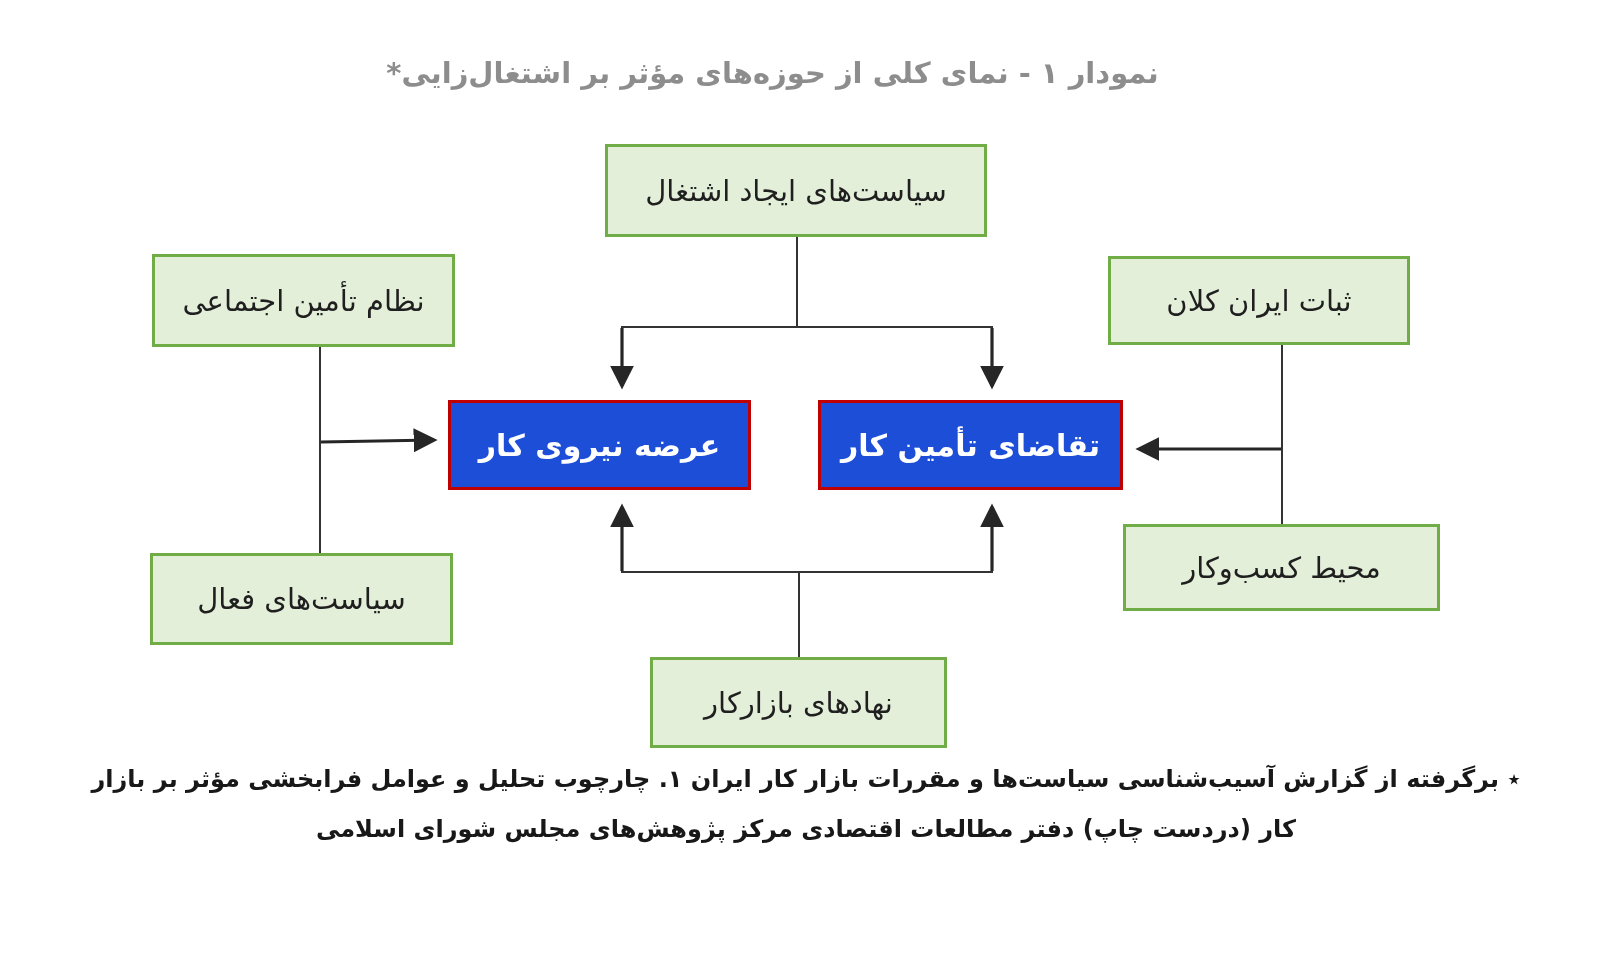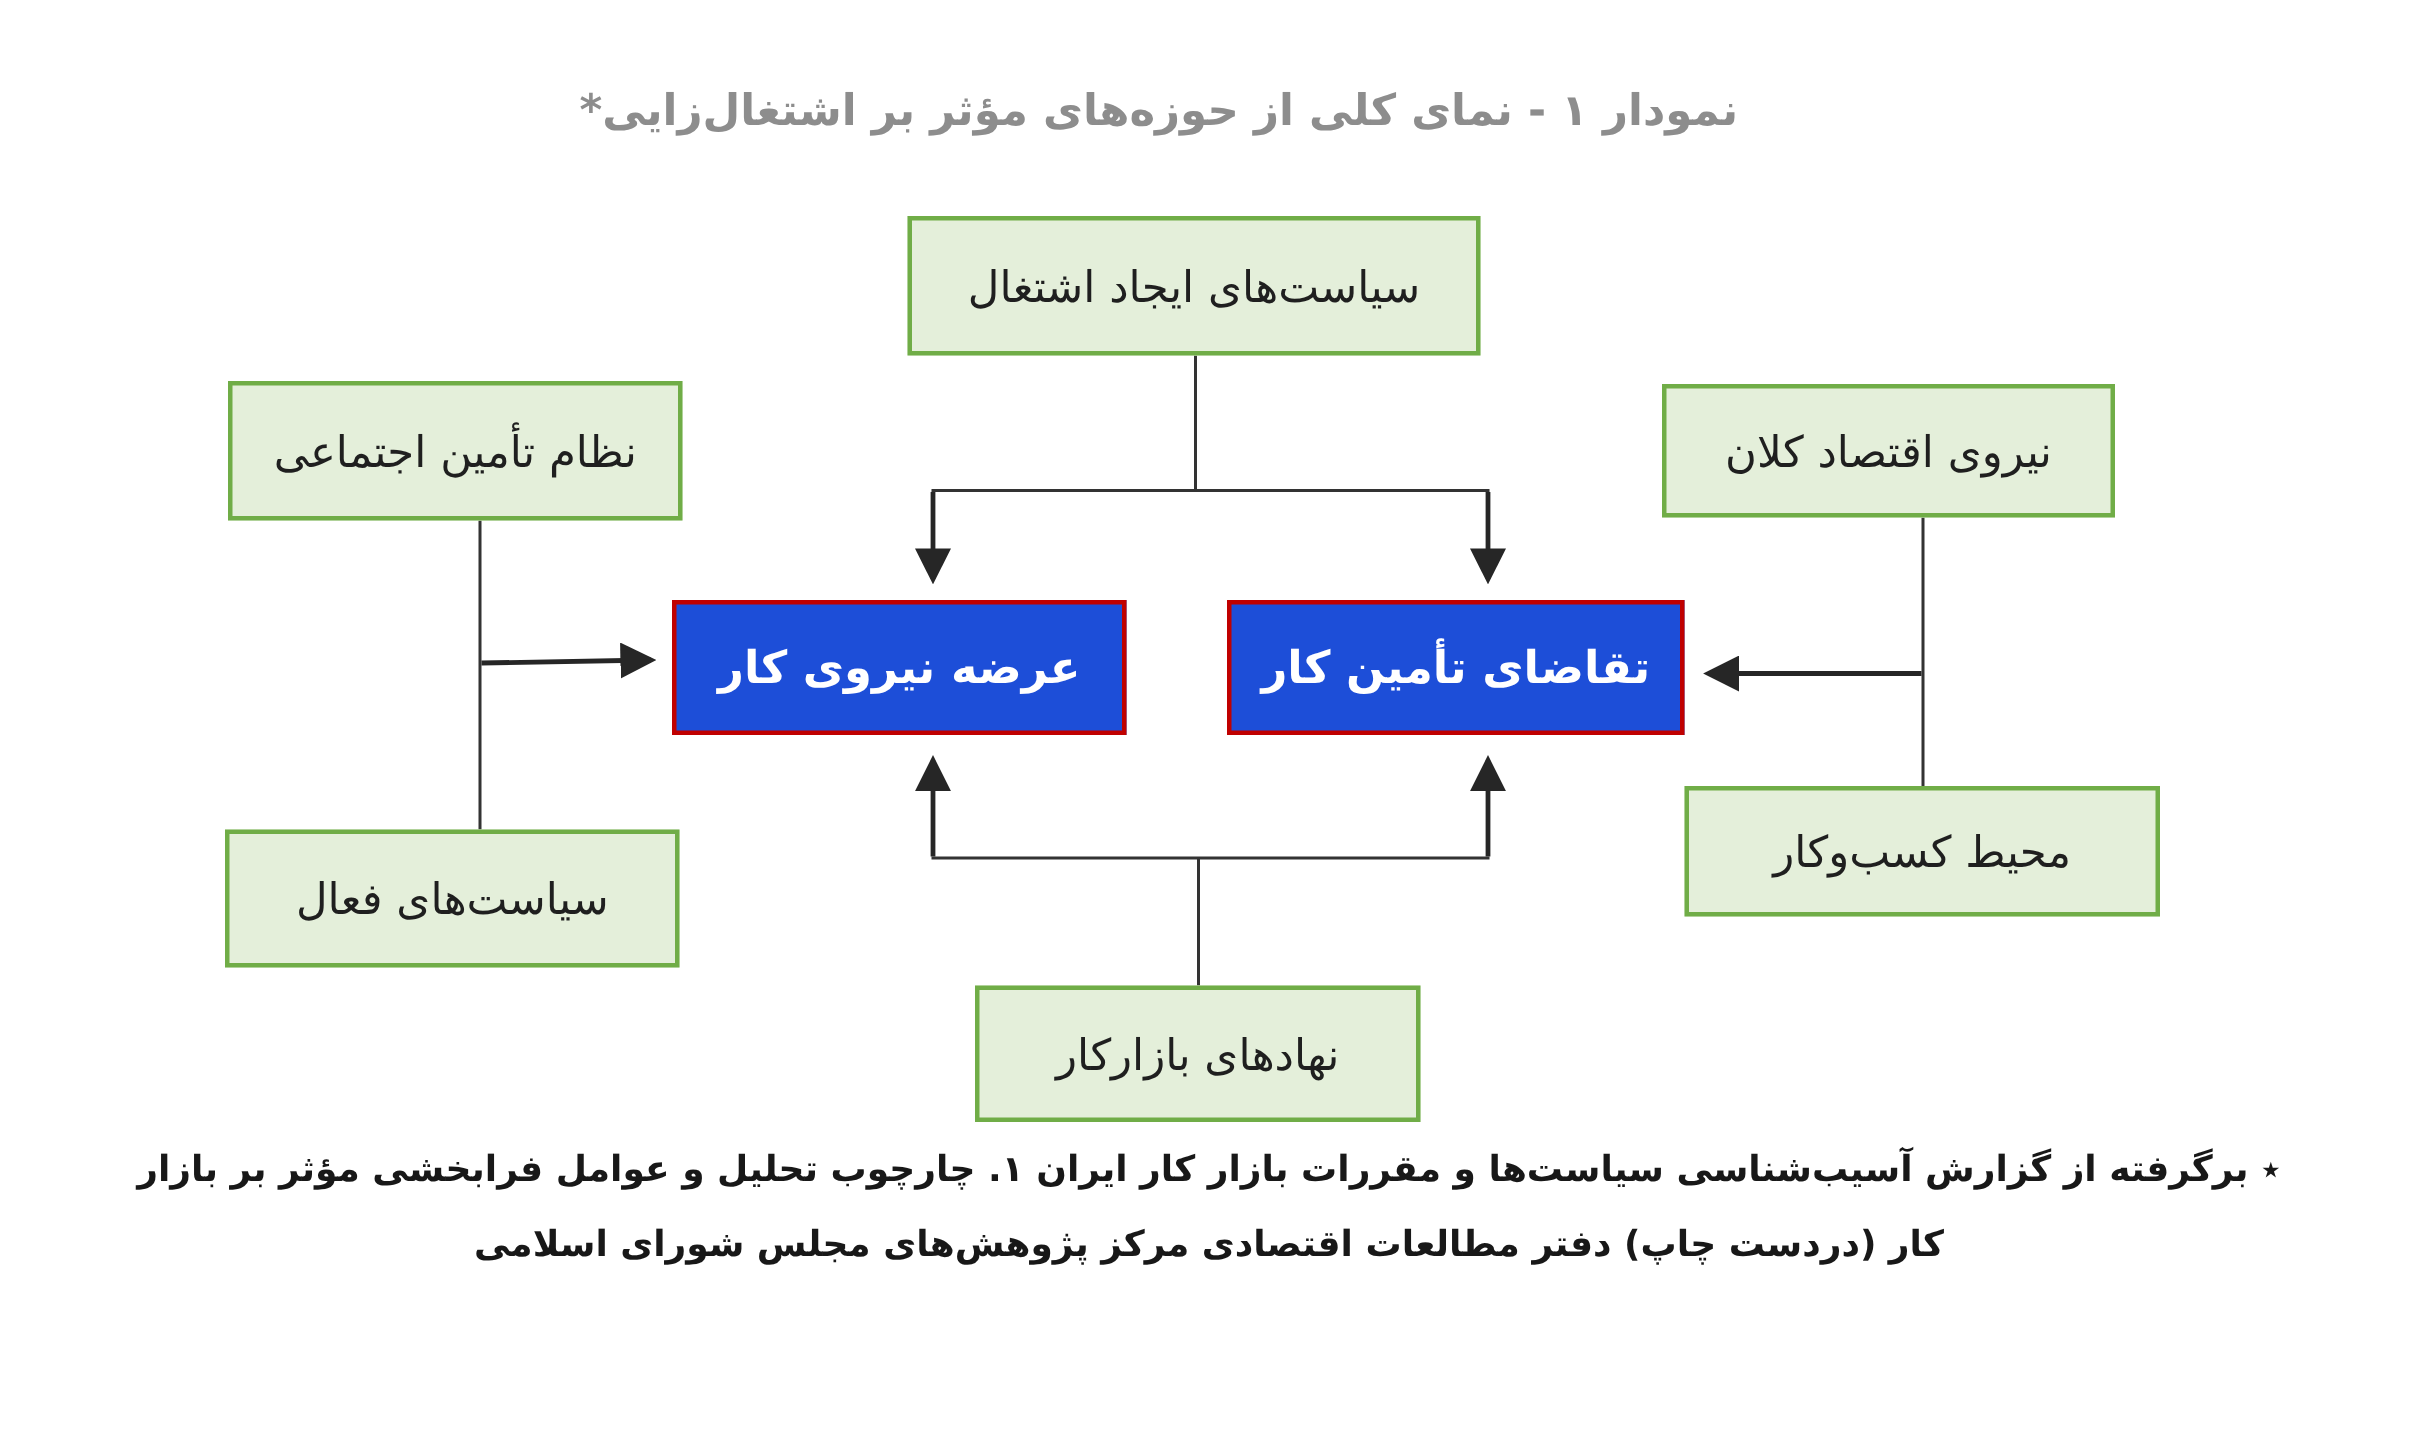--- a/index.html
+++ b/index.html
@@ -93,21 +93,21 @@
     <path d="M321,430 L434,428" stroke="#262626" stroke-width="3.2" fill="none" marker-end="url(#arrowhead)"></path>
 
     <path d="M1282,333 L1282,512" stroke="#333333" stroke-width="2" fill="none"></path>
     <path d="M1281,437 L1139,437" stroke="#262626" stroke-width="3.2" fill="none" marker-end="url(#arrowhead)"></path>
   </svg>
 
   <div class="box green" style="left:152px; top:242px; width:303px; height:93px;">نظام تأمین اجتماعی</div>
 
   <div class="box green" style="left:605px; top:132px; width:382px; height:93px;">سیاست‌های ایجاد اشتغال</div>
 
-  <div class="box green" style="left:1108px; top:244px; width:302px; height:89px;">نیروی اقتصاد کلان</div>
+  <div class="box green" style="left:1108px; top:244px; width:302px; height:89px;">ثبات ایران کلان</div>
 
   <div class="box red" style="left:448px; top:388px; width:303px; height:90px;">عرضه نیروی کار</div>
 
   <div class="box red" style="left:818px; top:388px; width:305px; height:90px;">تقاضای تأمین کار</div>
 
   <div class="box green" style="left:150px; top:541px; width:303px; height:92px;">سیاست‌های فعال</div>
 
   <div class="box green" style="left:1123px; top:512px; width:317px; height:87px;">محیط کسب‌وکار</div>
 
   <div class="box green" style="left:650px; top:645px; width:297px; height:91px;">نهادهای بازارکار</div>

